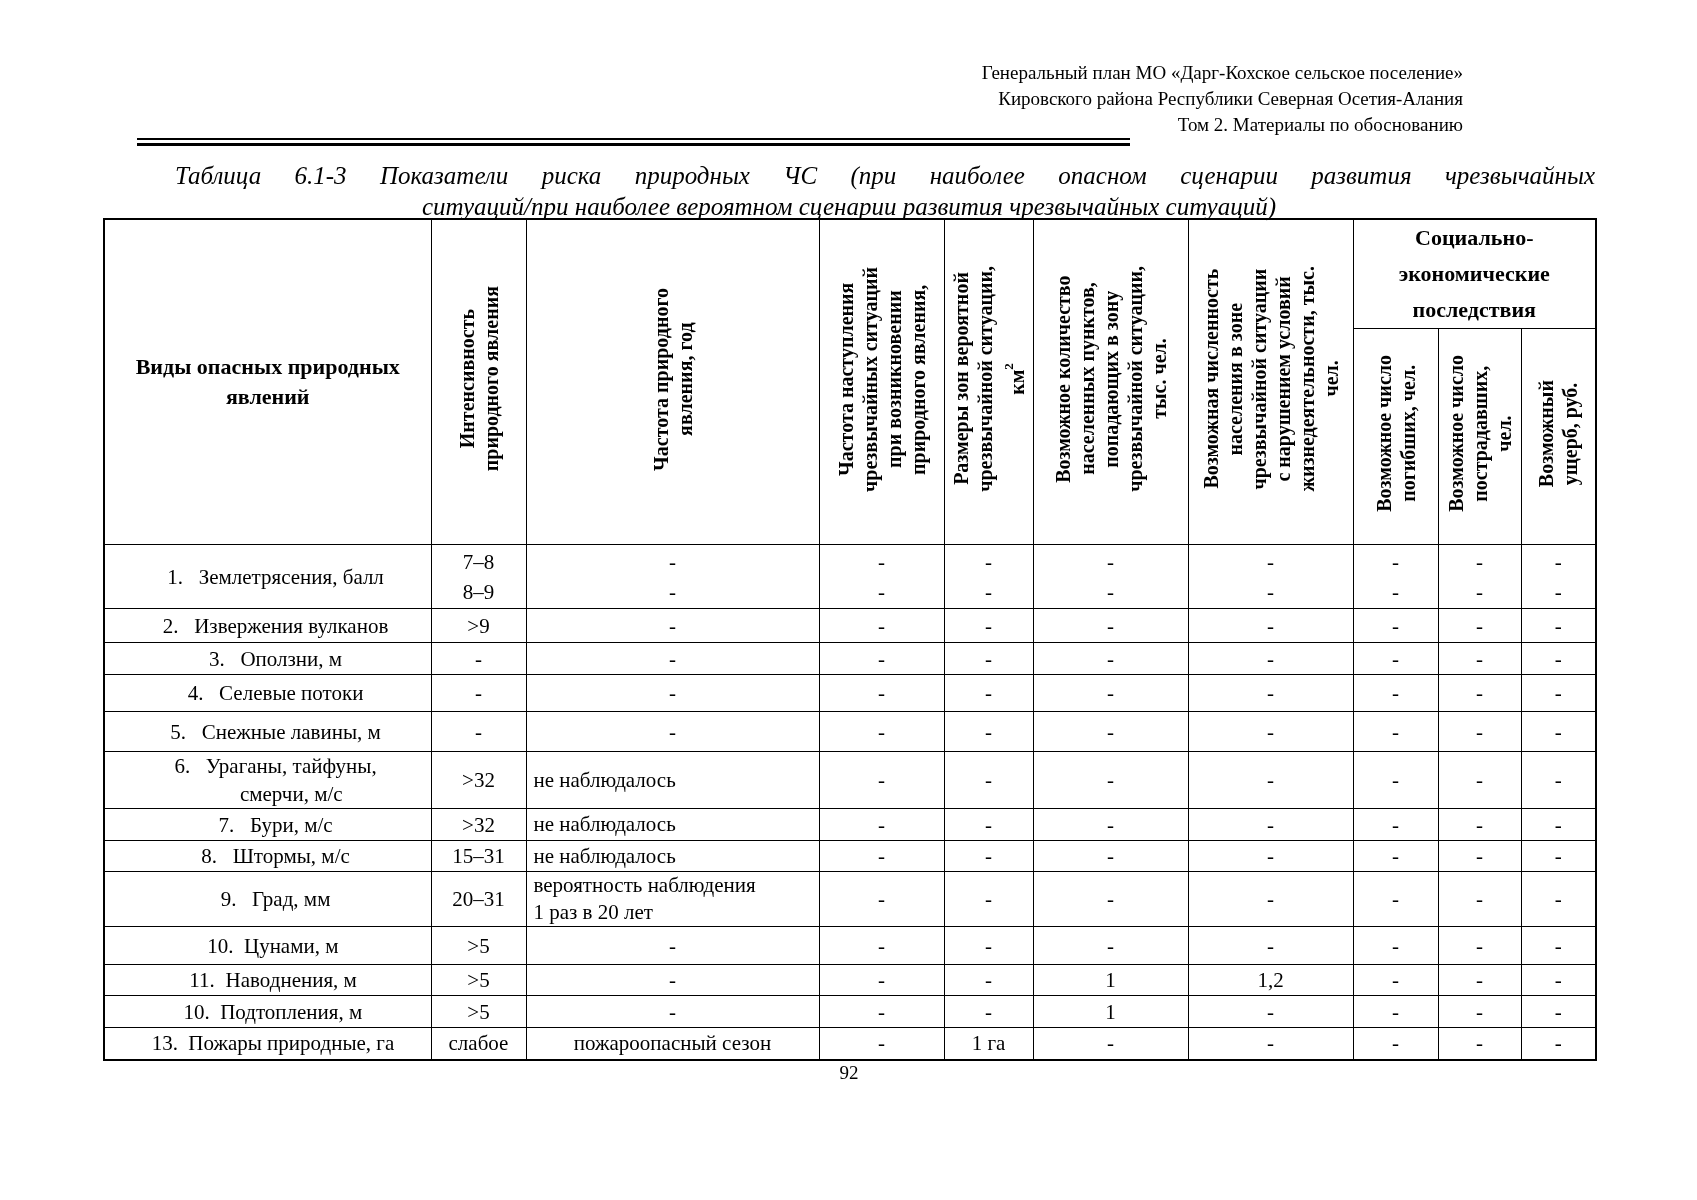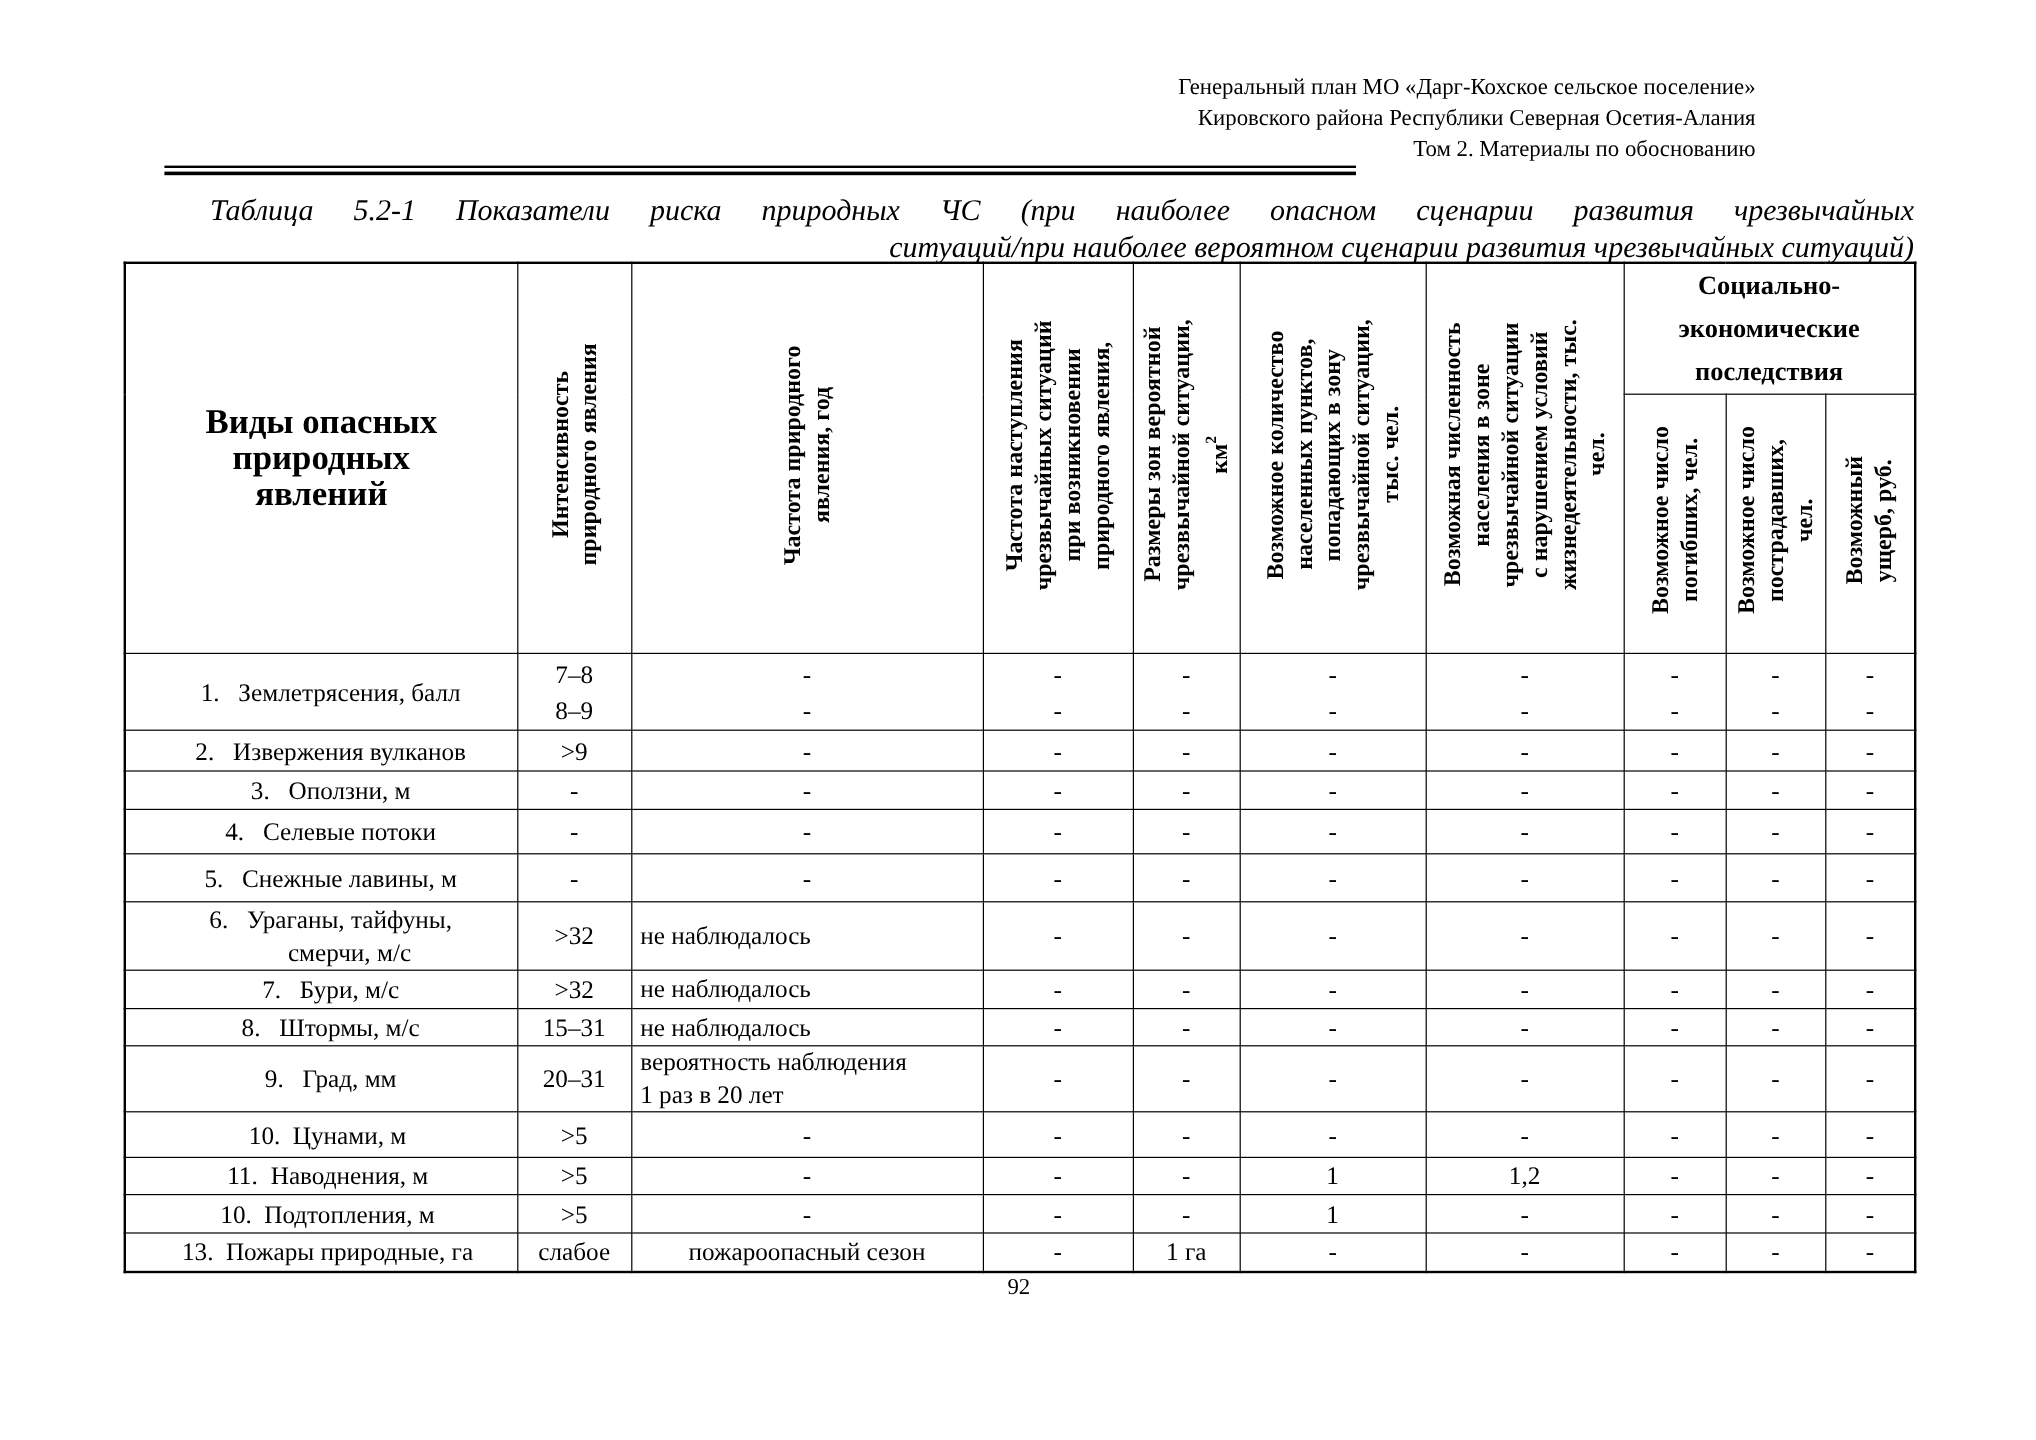--- a/index.html
+++ b/index.html
@@ -16,33 +16,33 @@
   .rule-double{
     position:absolute;left:137px;top:138px;width:993px;height:3px;
     border-top:2px solid #000;border-bottom:3px solid #000;
   }
   
   .table-title{
     position:absolute;left:103px;top:160px;width:1492px;
     font-style:italic;font-size:25px;line-height:31px;
   }
   .table-title .l1{text-align:justify;text-align-last:justify;text-indent:72px;}
-  .table-title .l2{text-align:right;}
+  .table-title .l2{text-align:center;}
   
   table.hazard{
     position:absolute;left:103px;top:218px;width:1492px;
     border-collapse:collapse;table-layout:fixed;
     font-size:21px;
   }
   table.hazard th,table.hazard td{
     border:1px solid #000;padding:0;vertical-align:middle;
     text-align:center;white-space:pre-line;overflow:hidden;
   }
   table.hazard{border:2px solid #000;}
-  th.types{font-weight:bold;font-size:29px;line-height:30px;}
+  th.types{font-weight:bold;font-size:22px;line-height:30px;}
   th.socio{font-weight:bold;font-size:22px;line-height:36px;height:97px;}
   .rot{
     display:inline-block;
     writing-mode:vertical-rl;
     transform:rotate(180deg);
     white-space:pre-line;
     font-weight:bold;font-size:20px;line-height:24px;
   }
   .rot sup{font-size:13px;}
   tr.sub-row th{height:215px;}
@@ -61,21 +61,21 @@
 <body>
 
 <div class="page-header">
   <div>Генеральный план МО «Дарг-Кохское сельское поселение»</div>
   <div>Кировского района Республики Северная Осетия-Алания</div>
   <div>Том 2. Материалы по обоснованию</div>
 </div>
 <div class="rule-double"></div>
 
 <div class="table-title">
-  <div class="l1">Таблица 5.2-1 Показатели риска природных ЧС (при наиболее опасном сценарии развития чрезвычайных</div>
+  <div class="l1">Таблица 6.1-3 Показатели риска природных ЧС (при наиболее опасном сценарии развития чрезвычайных</div>
   <div class="l2">ситуаций/при наиболее вероятном сценарии развития чрезвычайных ситуаций)</div>
 </div>
 
 <table class="hazard">
   <colgroup>
     <col style="width:327px">
       <col style="width:95px">
       <col style="width:293px">
     <col style="width:125px">
       <col style="width:89px">

